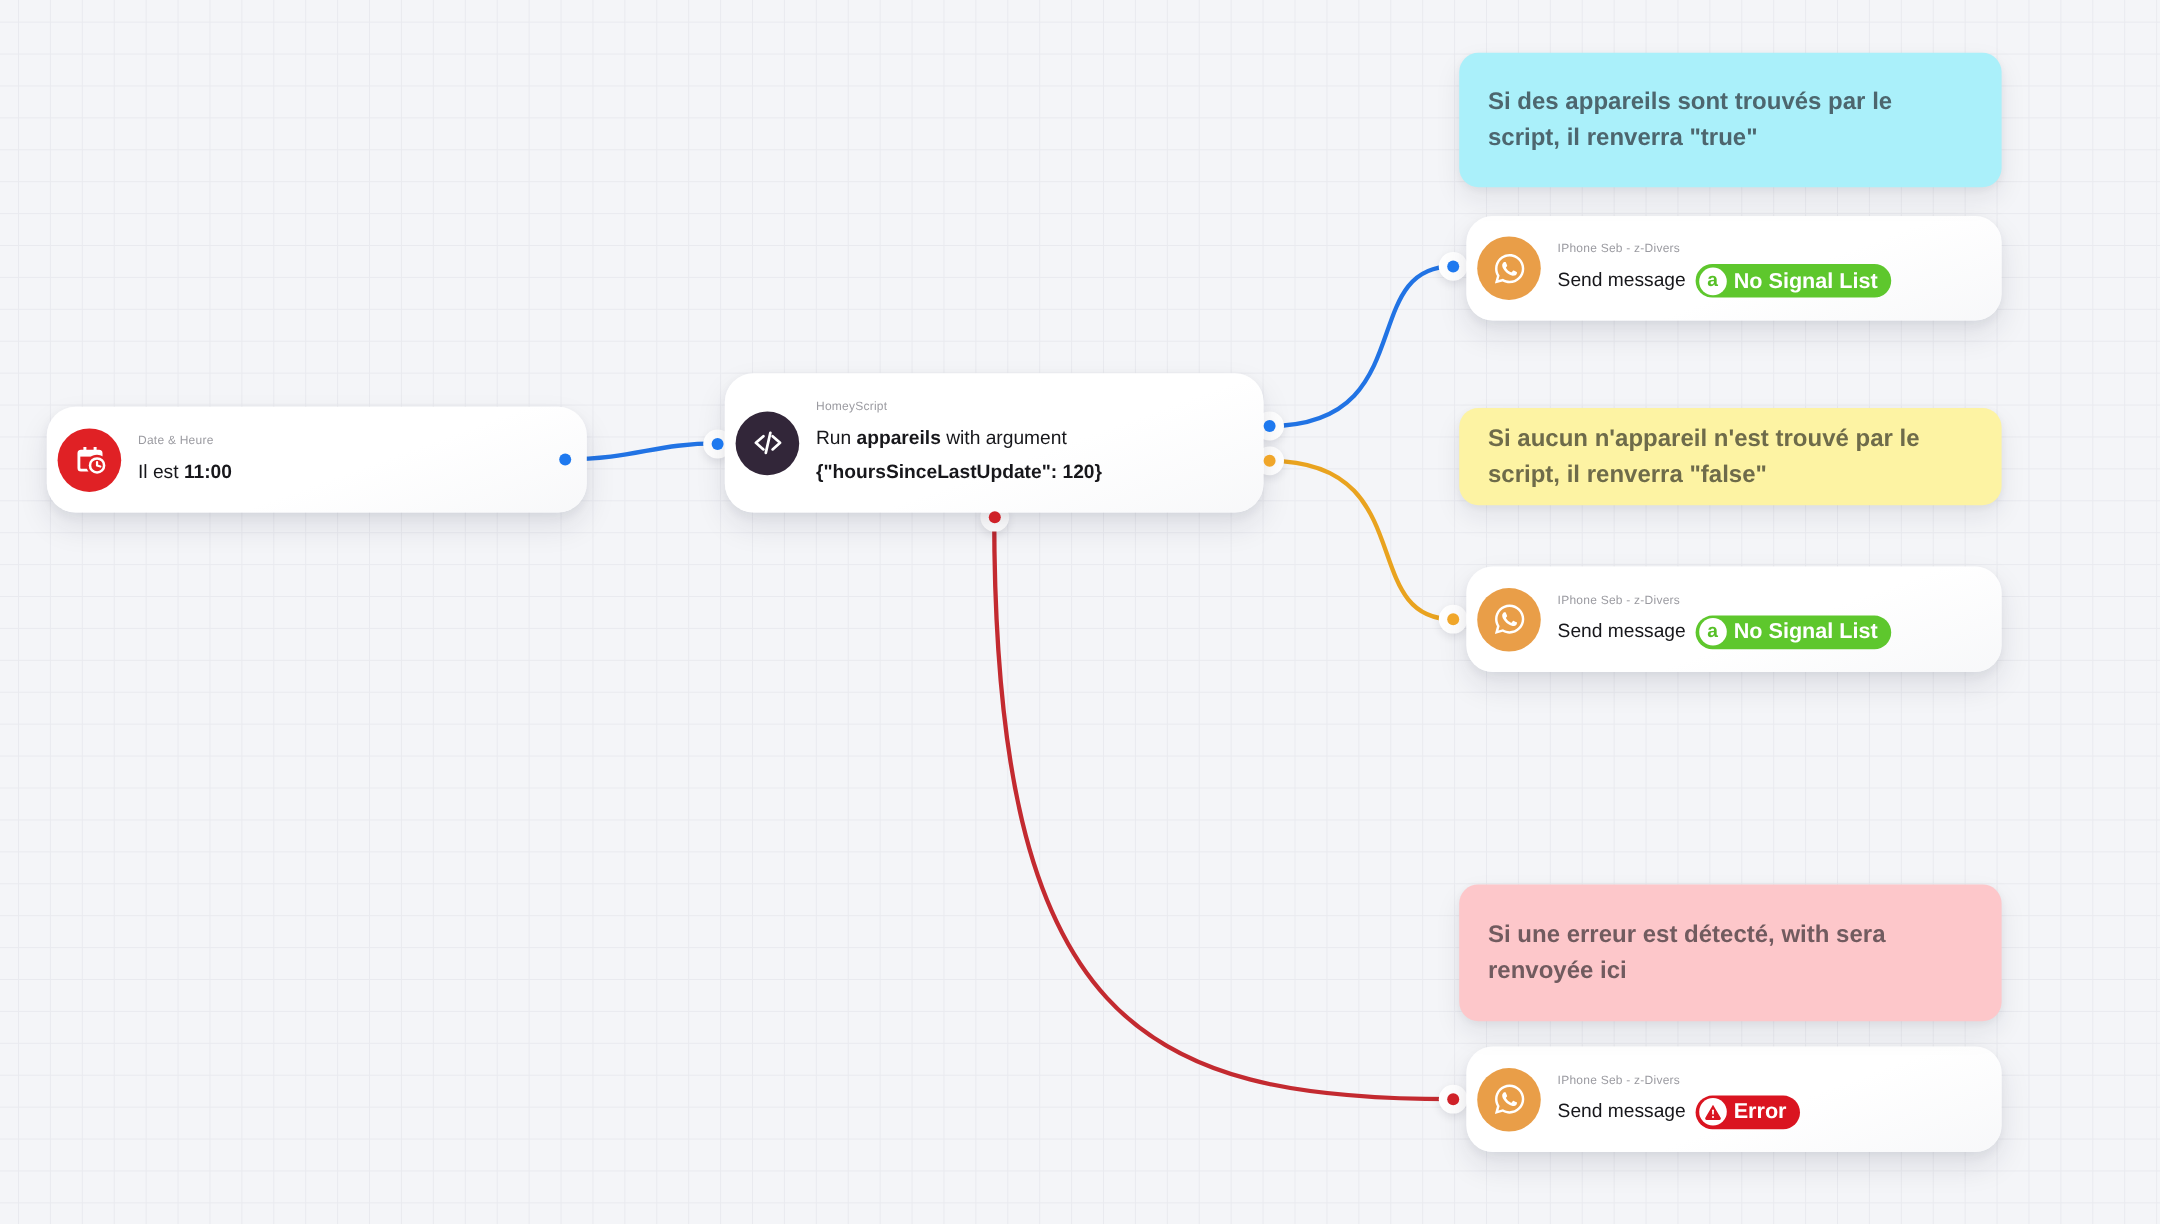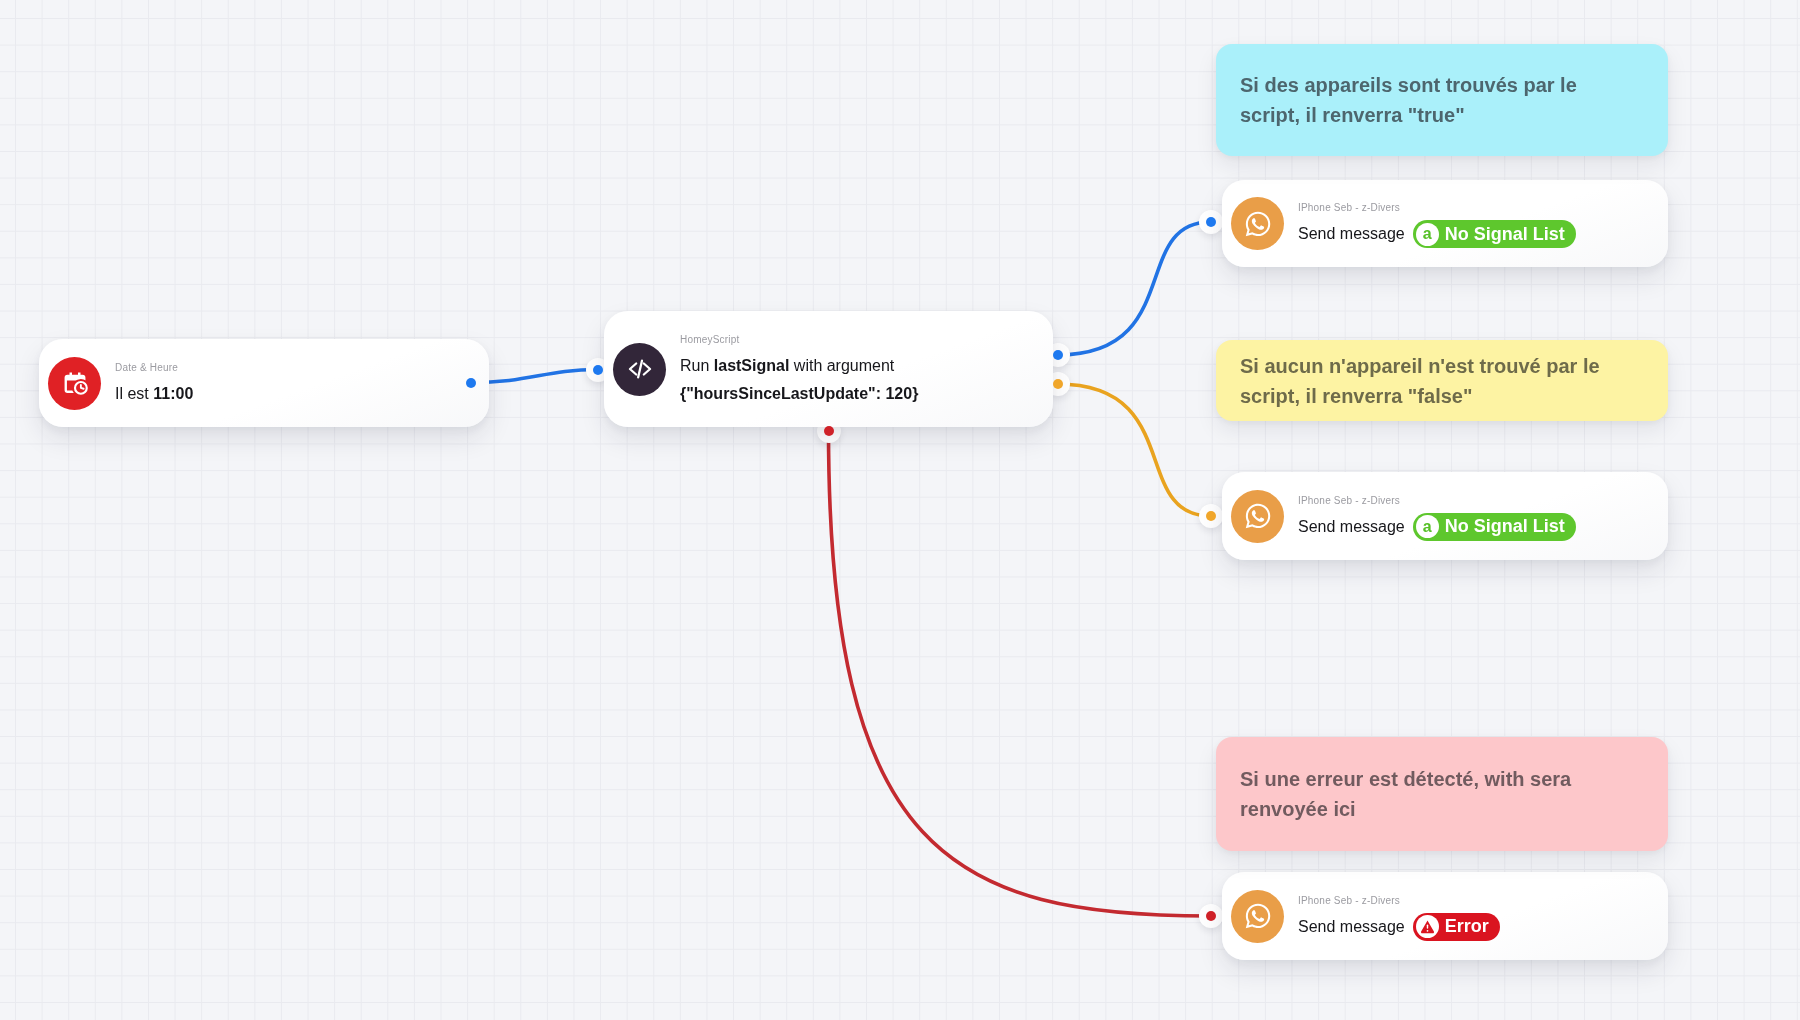--- a/index.html
+++ b/index.html
@@ -119,21 +119,21 @@
 <div class="card" style="left:604px; top:311px; width:449px; height:116px;">
   <div class="node-icon" style="background:#322639;">
     <svg class="svg-block" width="34" height="34" viewBox="0 0 24 24">
       <path d="M 9.3,8.1 L 4.9,12 L 9.3,15.9" fill="none" stroke="#fff" stroke-width="1.6" stroke-linecap="round" stroke-linejoin="round"></path>
       <path d="M 14.7,8.1 L 19.1,12 L 14.7,15.9" fill="none" stroke="#fff" stroke-width="1.6" stroke-linecap="round" stroke-linejoin="round"></path>
       <path d="M 13.4,6.1 L 10.7,17.9" fill="none" stroke="#fff" stroke-width="1.6" stroke-linecap="round"></path>
     </svg>
   </div>
   <div class="card-text">
     <div class="card-app">HomeyScript</div>
-    <div class="card-main" style="width:330px;"><span>Run </span><b>lastSignal</b><span> with argument</span> <b>{"hoursSinceLastUpdate": 120}</b></div>
+    <div class="card-main" style="width:330px;"><span>Run </span><b>appareils</b><span> with argument</span> <b>{"hoursSinceLastUpdate": 120}</b></div>
   </div>
 </div>
 
 <div class="card" style="left:1222px; top:180px; width:446px; height:87px; border-radius:22px;">
   <div class="node-icon" style="background:#e99e48;">
     <svg class="svg-block" width="28" height="28" viewBox="0 0 448 512">
       <path fill="#ffffff" d="M380.9 97.1C339 55.1 283.2 32 223.9 32c-122.4 0-222 99.6-222 222 0 39.1 10.2 77.3 29.6 111L0 480l117.7-30.9c32.4 17.7 68.9 27 106.1 27h.1c122.3 0 224.1-99.6 224.1-222 0-59.3-25.2-115-67.1-157zm-157 341.6c-33.2 0-65.7-8.9-94-25.7l-6.7-4-69.8 18.3L72 359.2l-4.4-7c-18.5-29.4-28.2-63.3-28.2-98.2 0-101.7 82.8-184.5 184.6-184.5 49.3 0 95.6 19.2 130.4 54.1 34.8 34.9 56.2 81.2 56.1 130.5 0 101.8-84.9 184.6-186.6 184.6zm101.2-138.2c-5.5-2.8-32.8-16.2-37.9-18-5.1-1.9-8.8-2.8-12.5 2.8-3.7 5.6-14.3 18-17.6 21.8-3.2 3.7-6.5 4.2-12 1.4-32.6-16.3-54-29.1-75.5-66-5.7-9.8 5.7-9.1 16.3-30.3 1.8-3.7.9-6.9-.5-9.7-1.4-2.8-12.5-30.1-17.1-41.2-4.5-10.8-9.1-9.3-12.5-9.5-3.2-.2-6.9-.2-10.6-.2-3.7 0-9.7 1.4-14.8 6.9-5.1 5.6-19.4 19-19.4 46.3 0 27.3 19.9 53.7 22.6 57.4 2.8 3.7 39.1 59.7 94.8 83.8 35.2 15.2 49 16.5 66.6 13.9 10.7-1.6 32.8-13.4 37.4-26.4 4.6-13 4.6-24.1 3.2-26.4-1.3-2.5-5-3.9-10.5-6.6z"></path>
     </svg>
   </div>
   <div class="card-text">

